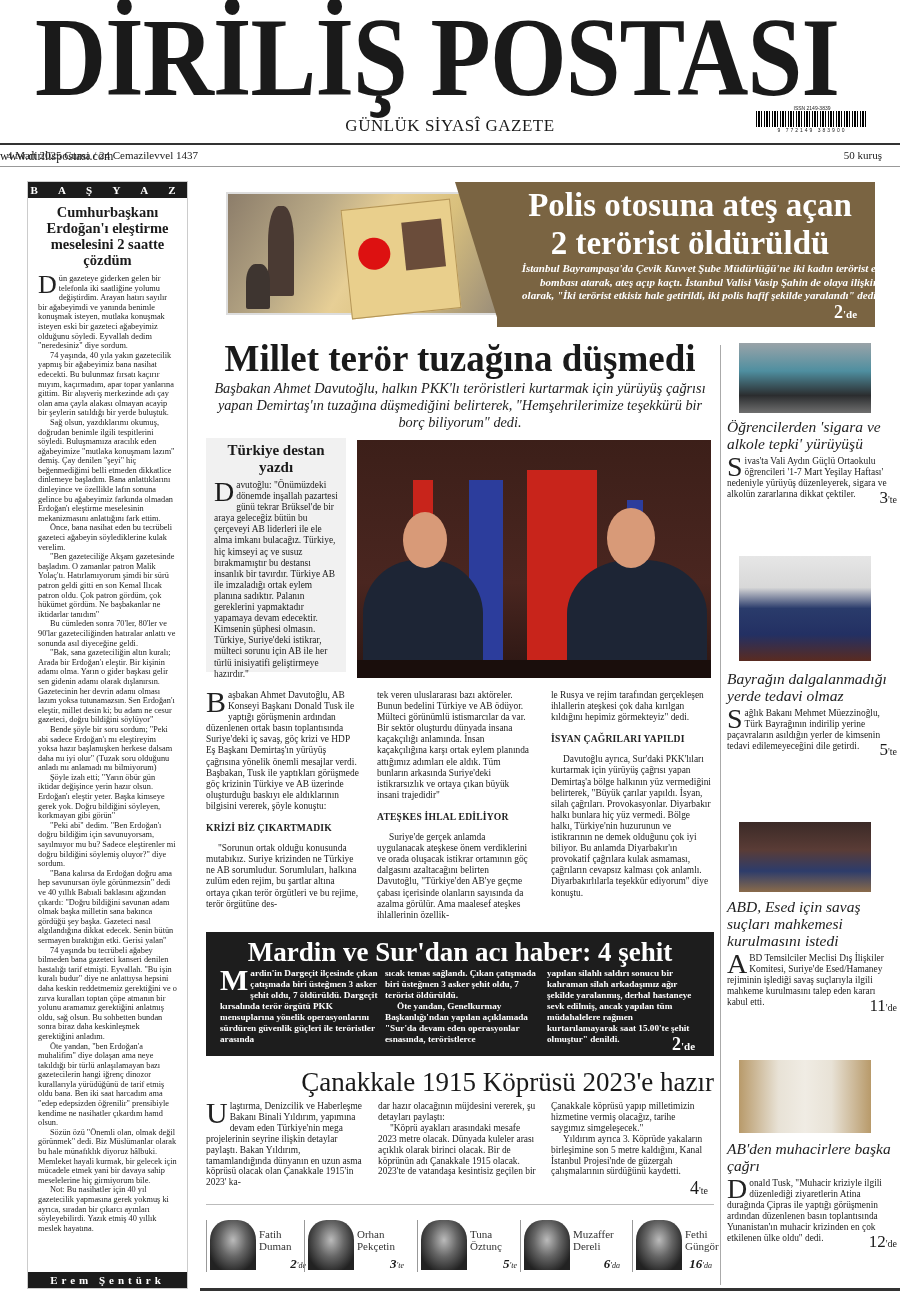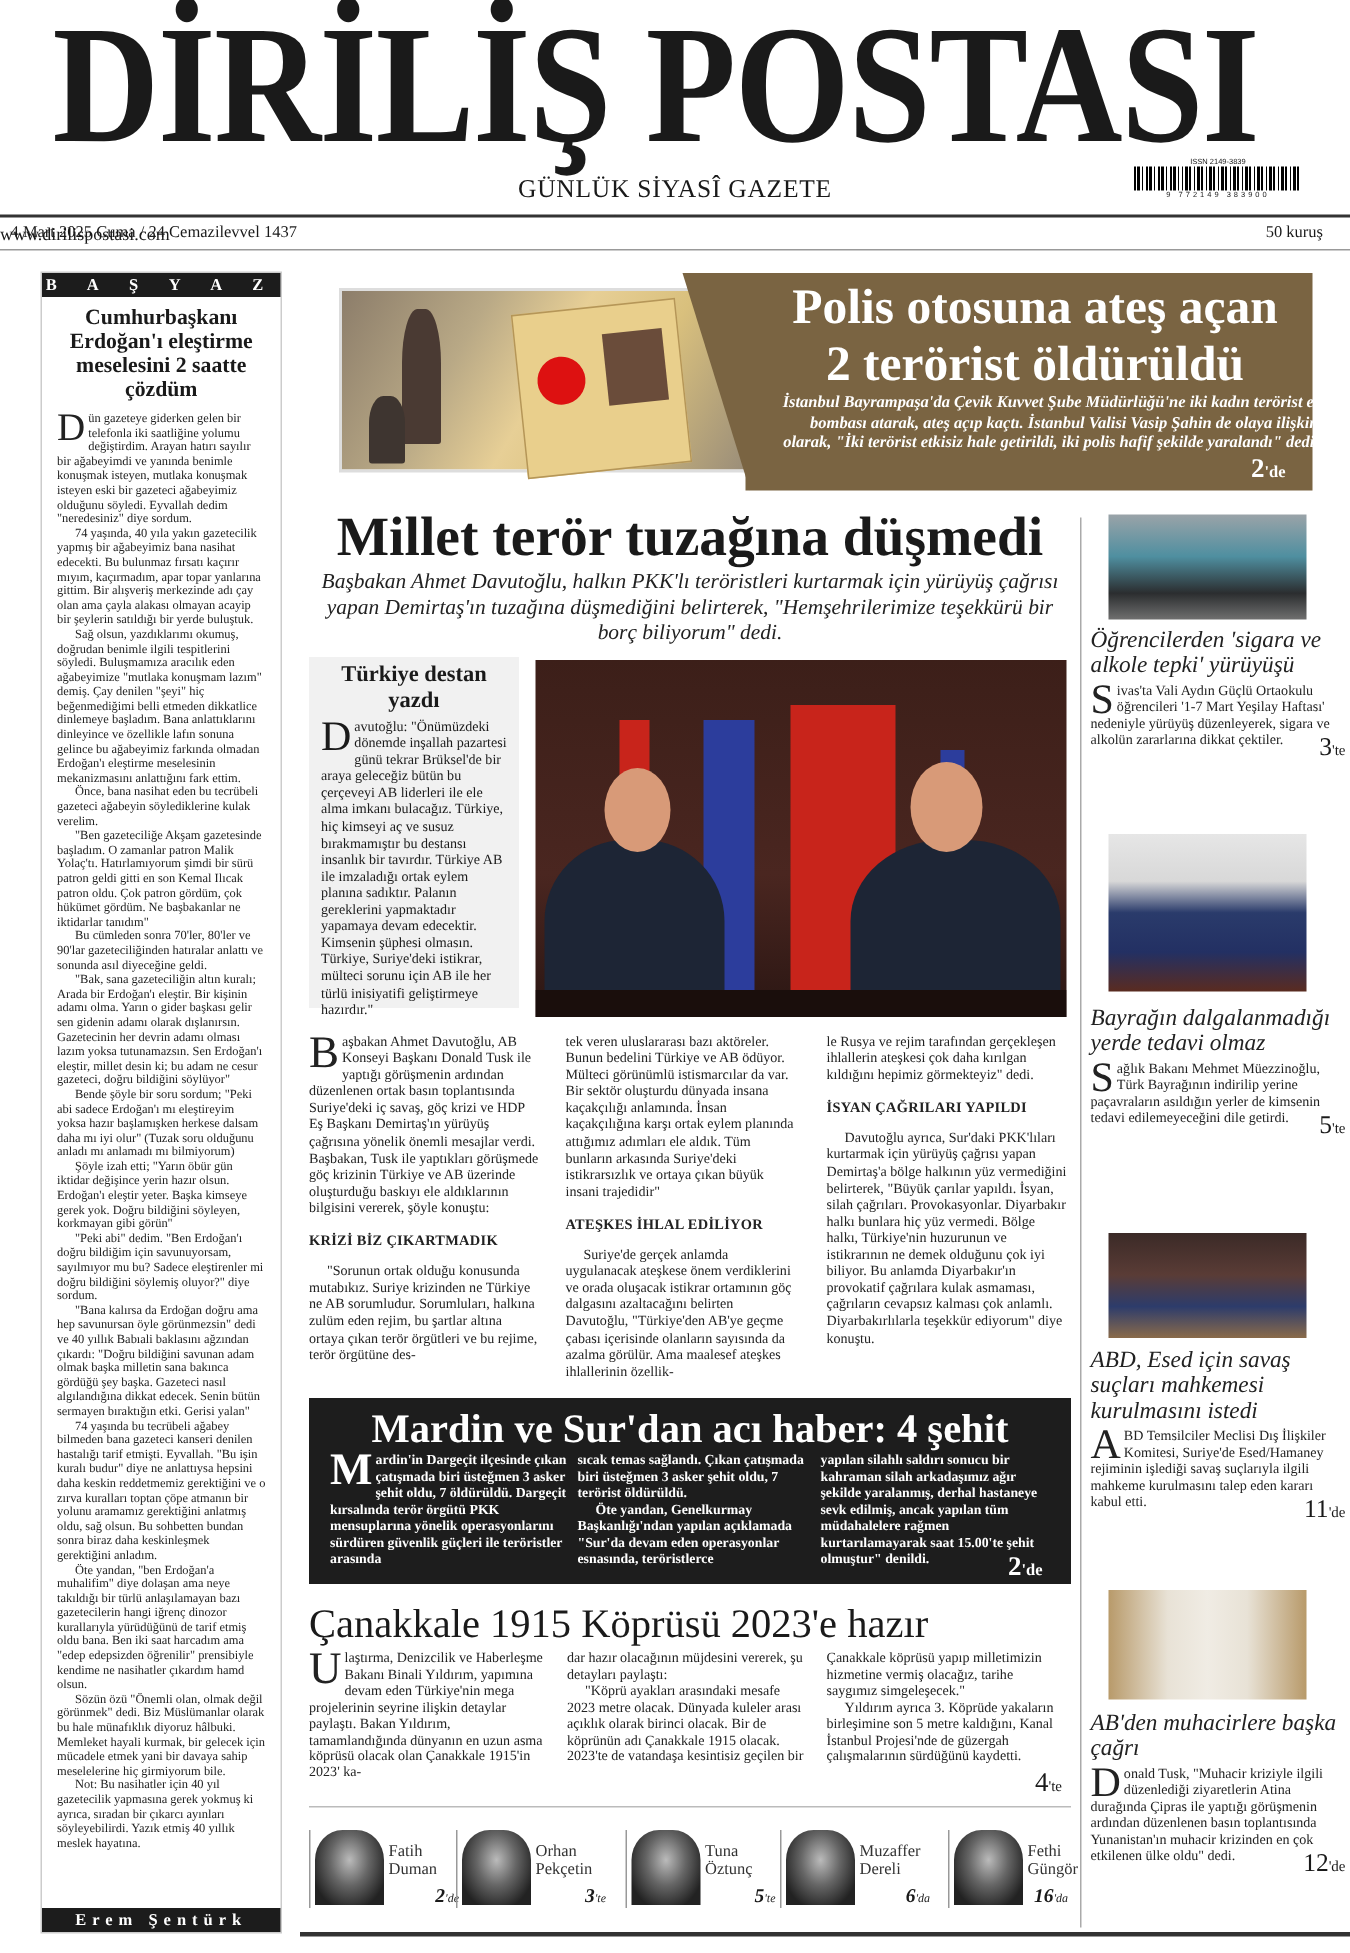--- a/index.html
+++ b/index.html
@@ -57,21 +57,21 @@
 .col p.first{text-indent:0}
 .col h4{font-size:9.6px;font-weight:bold;margin:10px 0 10px;letter-spacing:0.2px}
 
 .black{left:206px;top:932px;width:508px;height:124px;background:#1d1d1d;color:#fff}
 .black-title{left:206px;top:936px;width:508px;text-align:center;font-weight:bold;font-size:27px;line-height:32px;color:#fff}
 .black-col{position:absolute;top:968px;width:158px;font-size:9.2px;font-weight:bold;line-height:11px;color:#fff}
 .black-col p{text-indent:12px}
 .black-col p.first{text-indent:0}
 .black-col .dropcap{font-size:30px;line-height:22px}
 
-.can-head{left:206px;top:1067px;width:508px;text-align:left;font-size:27px;line-height:30px}
+.can-head{left:206px;top:1067px;width:508px;text-align:right;font-size:27px;line-height:30px}
 .can-col{position:absolute;top:1101px;width:158px;font-size:9.4px;line-height:10.9px;color:#222}
 .can-col p{text-indent:12px}
 .can-col p.first{text-indent:0}
 .can-col .dropcap{font-size:30px;line-height:22px}
 .rule-thin{height:1px;background:#bbb}
 
 .colm{position:absolute;top:1220px;width:104px;height:52px;border-left:1px solid #999}
 .colm .face{position:absolute;left:3px;top:0;width:46px;height:50px;background:radial-gradient(ellipse at 50% 40%,#bbb 0%,#666 40%,#222 80%);border-radius:40% 40% 0 0}
 .colm .nm{position:absolute;left:52px;top:8px;font-size:11px;line-height:12px;color:#333}
 .colm .pg{position:absolute;right:4px;top:36px;font-size:13px;font-weight:bold;font-style:italic}

